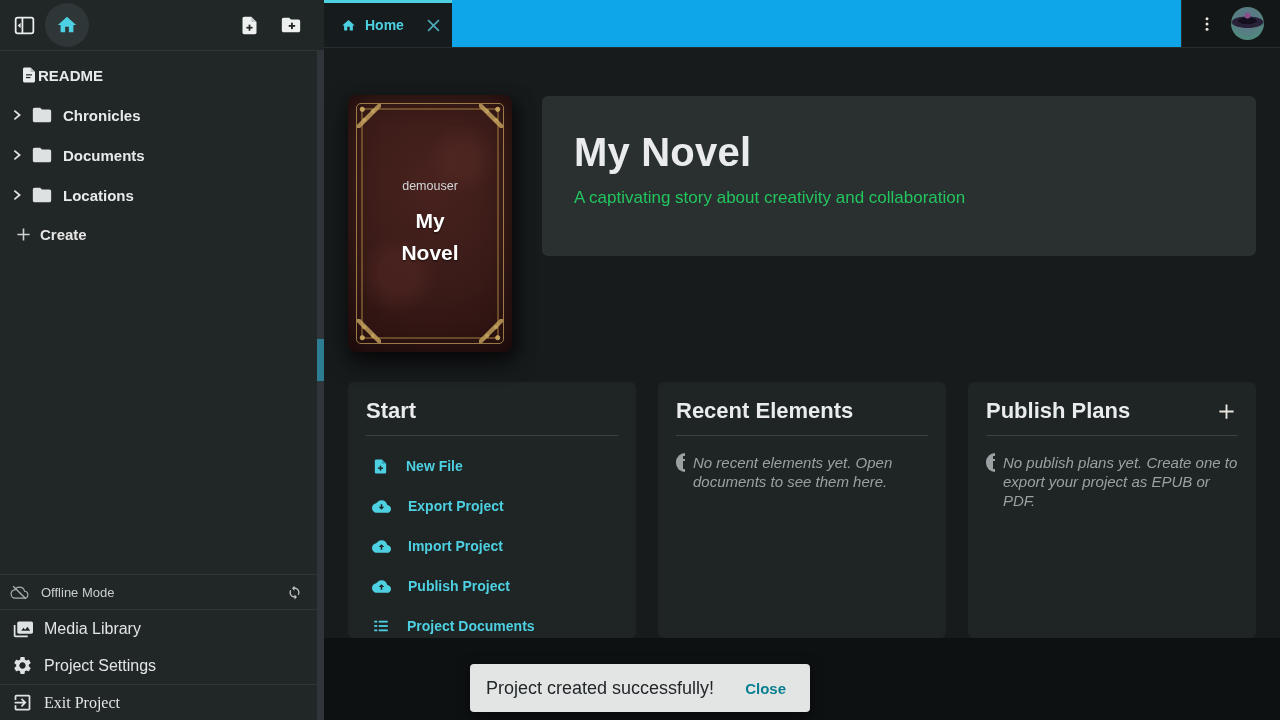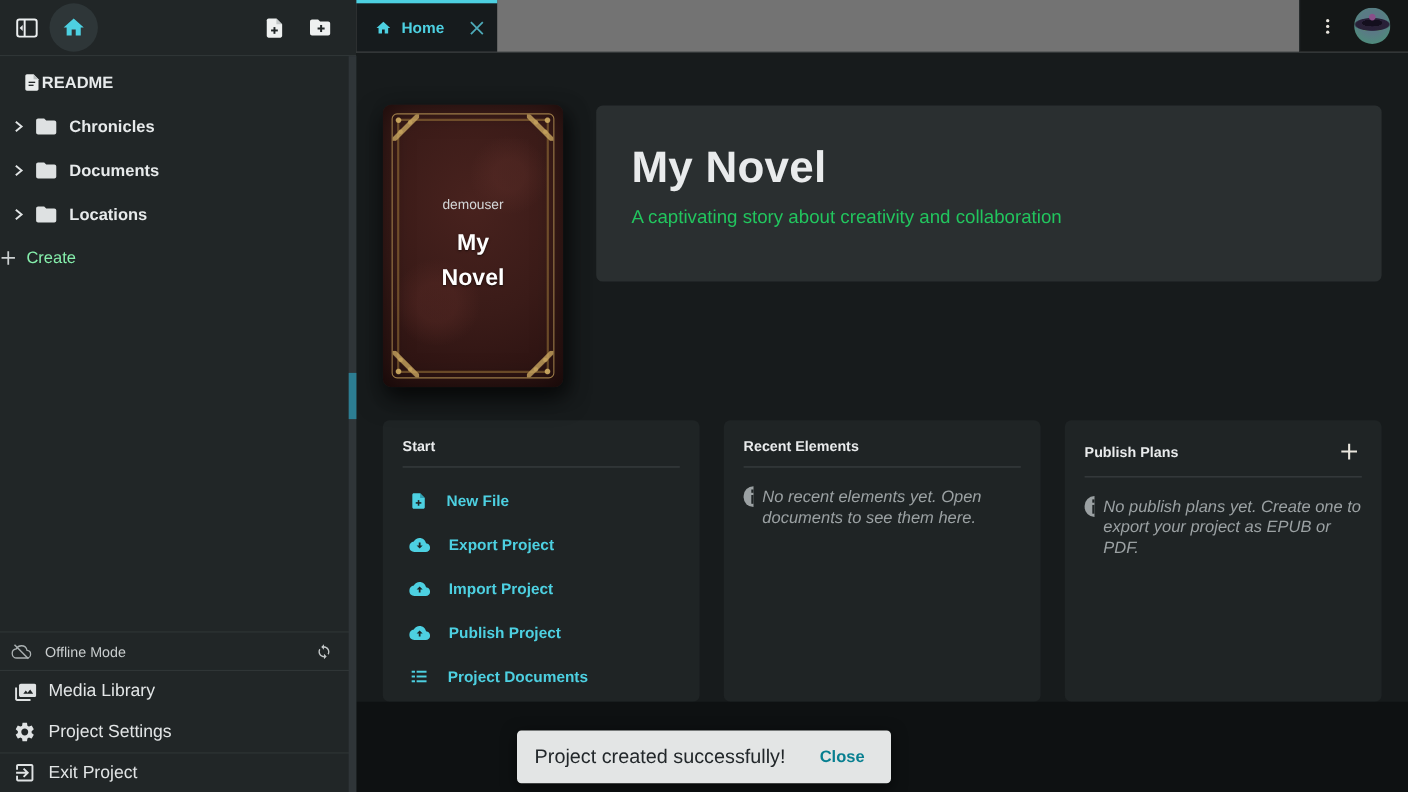--- a/index.html
+++ b/index.html
@@ -17,35 +17,35 @@
   .home-circle { width: 44px; height: 44px; border-radius: 50%; background: #2e3638; margin-left: 8px; }
   .spacer { flex: 1; }
   .hdr-right { margin-left: 20px; }
 
   .tree { flex: 1; padding-top: 4px; }
   .tree-row { height: 40px; display: flex; align-items: center; font-size: 15px; font-weight: 600; color: #e7eaeb; cursor: pointer; }
   .row-readme { padding-left: 20px; gap: 0; }
   .row-folder { padding-left: 10px; }
   .row-folder .chev { margin-right: 7px; }
   .row-folder .folder { margin-right: 10px; }
-  .row-create { height: 38px; gap: 9px; font-weight: 400; color: #86efac; }
+  .row-create { height: 38px; padding-left: 16px; gap: 9px; font-weight: 700; color: #e5e5e5; }
 
   .scroll-track { position: absolute; top: 51px; right: 0; bottom: 0; width: 7px; background: #2f3538; z-index: 3; }
   .scroll-thumb { position: absolute; top: 288px; left: 0; width: 7px; height: 42px; background: #2c7d92; }
 
   .sidebar-footer { margin-top: auto; }
   .f-row { display: flex; align-items: center; }
   .offline-row { height: 36px; border-top: 1px solid #2f3536; border-bottom: 1px solid #2f3536; padding: 0 22px 0 10px; gap: 12px; font-size: 13px; color: #c9cdce; }
   .sync-btn { margin-left: auto; }
   .footer-item { height: 37px; padding-left: 12px; gap: 11px; font-size: 16px; color: #e2e5e6; cursor: pointer; }
-  .exit-row { height: 36px; border-top: 1px solid #2f3536; }
+  .exit-row { height: 36px; border-top: 1px solid #2f3536; font-family: Liberation Serif, serif; }
 
   
   .main { flex: 1; display: flex; flex-direction: column; background: #171b1c; position: relative; }
-  .topbar { height: 48px; background: #737373; border-bottom: 1px solid #272c2d; display: flex; }
+  .topbar { height: 48px; background: #0ea5e9; border-bottom: 1px solid #272c2d; display: flex; }
   .tab { width: 128px; background: #161b1d; border-top: 3px solid #4dd0e1; display: flex; align-items: center; gap: 9px; padding: 0 12px 0 17px; color: #4dd0e1; font-size: 14px; font-weight: 600; cursor: pointer; }
   .tab-close { margin-left: auto; opacity: .85; }
   .topbar-actions { margin-left: auto; width: 99px; background: #141717; border-left: 1px solid #272c2d; display: flex; align-items: center; padding: 0 9px 0 16px; gap: 15px; }
   .avatar { width: 33px; height: 33px; border-radius: 50%; flex-shrink: 0;
     background:
       radial-gradient(circle at 50% 26%, #8a4f8a 0 2.5px, rgba(0,0,0,0) 3.5px),
       radial-gradient(ellipse 46% 16% at 50% 42%, #140f1e 0 60%, rgba(0,0,0,0) 62%),
       radial-gradient(ellipse 82% 30% at 50% 46%, rgba(35,22,48,.9) 0 55%, rgba(0,0,0,0) 62%),
       radial-gradient(circle at 32% 50%, rgba(90,150,90,.5) 0 4px, rgba(0,0,0,0) 5px),
       radial-gradient(circle at 68% 50%, rgba(90,150,90,.5) 0 4px, rgba(0,0,0,0) 5px),
@@ -81,21 +81,21 @@
   .cover-title { font-size: 21px; font-weight: 700; color: #ffffff; line-height: 32px; width: 84px; margin: 0 auto; text-shadow: 0 1px 2px rgba(0,0,0,.6); }
 
   .title-card { flex: 1; height: 160px; background: #2a2f30; border-radius: 6px; margin-top: 1px; padding: 34px 32px; }
   .title-card h1 { font-size: 40px; font-weight: 700; color: #e9ebec; margin-bottom: 13px; letter-spacing: .2px; }
   .title-card p { font-size: 17px; color: #22c55e; }
 
   
   .cards { display: flex; gap: 22px; padding: 30px 24px 0; }
   .card { width: 288px; height: 256px; background: #1f2425; border-radius: 6px; padding: 16px 18px; }
   .card-header { display: flex; align-items: center; justify-content: space-between; padding-bottom: 11px; border-bottom: 1px solid #3c4244; }
-  .card-title { font-size: 13px; font-weight: 700; color: #e9ebec; }
+  .card-title { font-size: 22px; font-weight: 700; color: #e9ebec; }
   .plus-btn { width: 24px; height: 24px; }
 
   .start-list { padding-top: 10px; }
   .start-item { height: 40px; display: flex; align-items: center; gap: 17px; padding-left: 6px; cursor: pointer; text-align: center; }
   .start-item span { font-size: 14px; font-weight: 700; color: #4dd0e1; }
 
   .empty { display: flex; align-items: flex-start; gap: 8px; padding-top: 17px; }
   .empty-text { font-size: 15px; line-height: 19px; font-style: italic; color: #9ba1a3; }
   .half-info { width: 9px; height: 19px; border-radius: 10px 0 0 10px; background: #9ba1a3; position: relative; flex-shrink: 0; }
   .half-info::before { content: ""; position: absolute; right: 0; top: 3px; width: 2.5px; height: 2.5px; background: #1f2425; }

